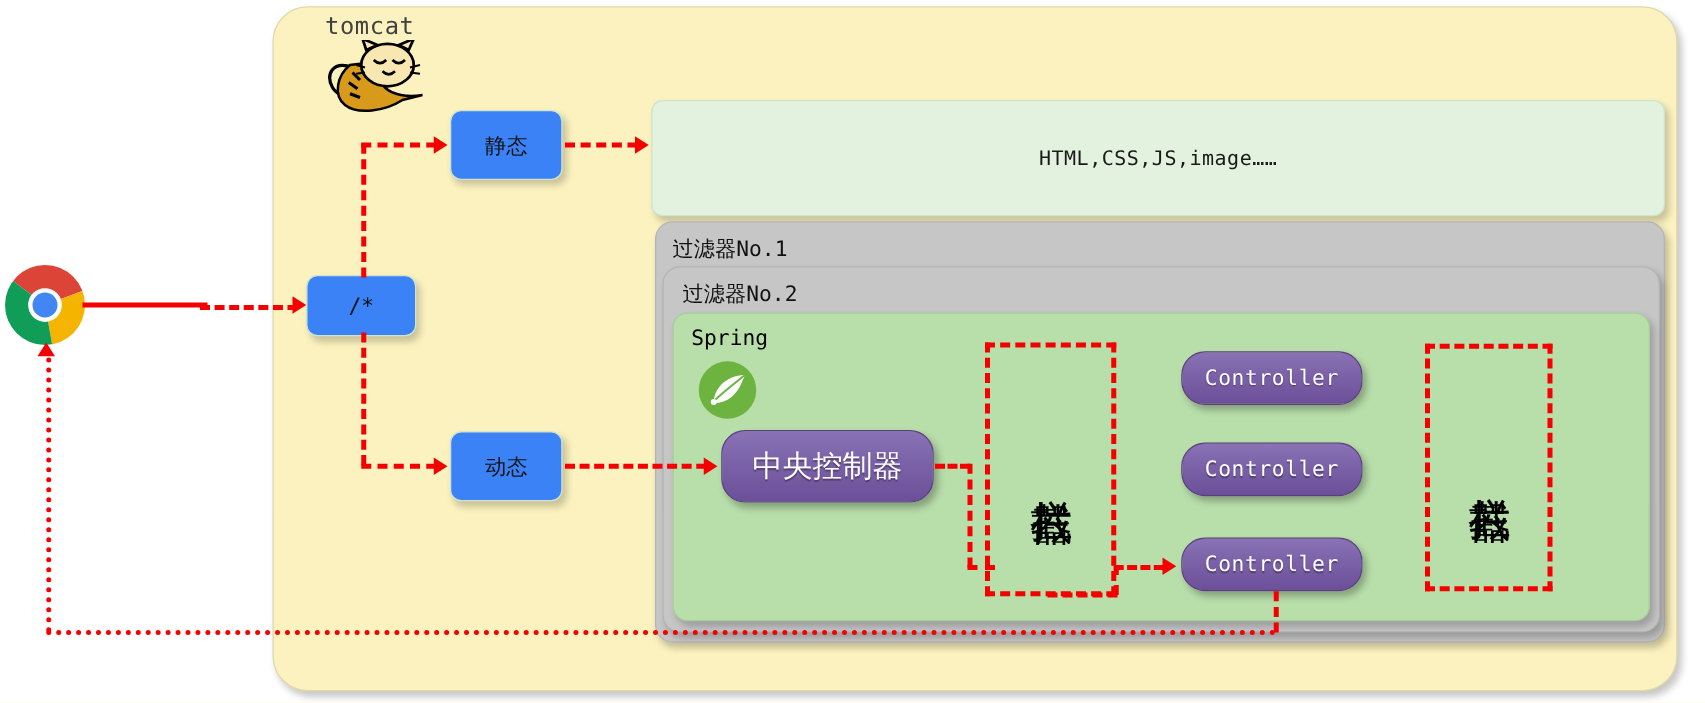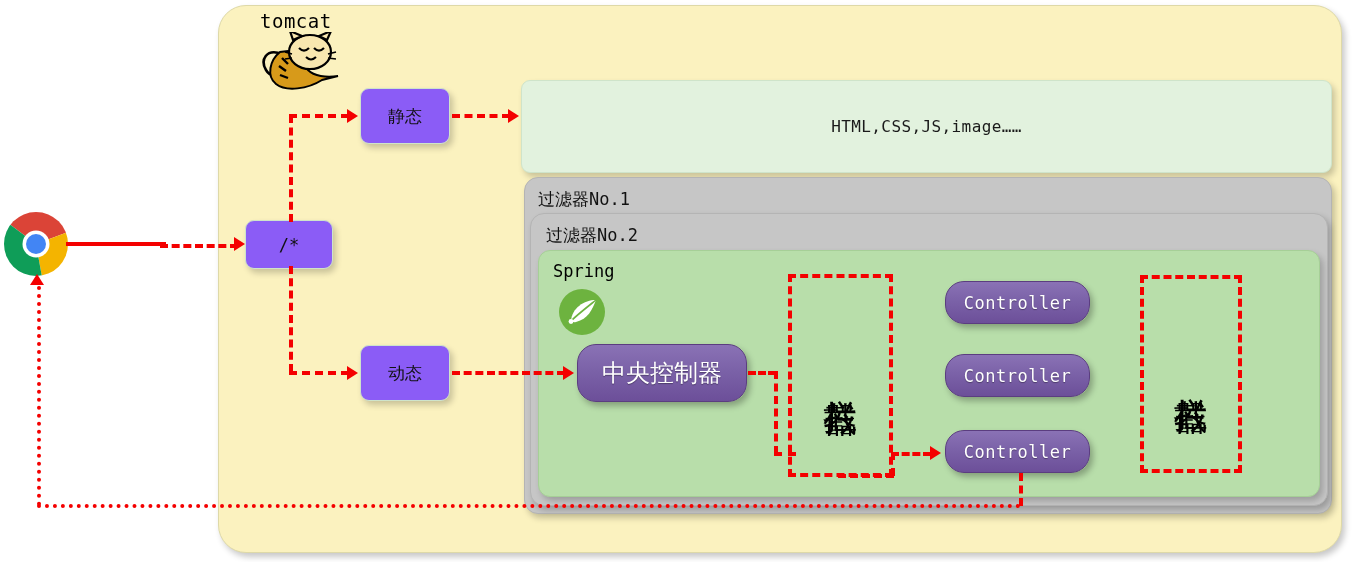--- a/index.html
+++ b/index.html
@@ -8,21 +8,21 @@
   #stage{position:relative;width:1364px;height:562px;}
   .abs{position:absolute;box-sizing:border-box;}
 
   
   .tomcat-box{
     left:218px; top:5px; width:1124px; height:548px;
     background:#fbf2bf; border:1px solid #ded9a8; border-radius:28px;
     box-shadow:3px 4px 6px rgba(0,0,0,.22);
   }
   .tomcat-label{
-    left:260px; top:10px; font-size:19px; color:#000000;
+    left:260px; top:10px; font-size:19px; color:#404040;
     letter-spacing:.5px;
   }
   .tomcat-logo{ left:252px; top:32px; width:90px; height:62px; }
 
   .static-res-box{
     left:521px; top:80px; width:811px; height:93px;
     background:#e2f2de; border:1px solid #cfe4ca; border-radius:9px;
     box-shadow:3px 4px 6px rgba(0,0,0,.20);
     display:flex; align-items:center; justify-content:center;
     font-size:16px; color:#1a1a1a; letter-spacing:.4px;
@@ -45,21 +45,21 @@
   .spring-box{
     left:538px; top:250px; width:782px; height:247px;
     background:#b8deaa; border:1px solid #a6cf97; border-radius:12px;
     box-shadow:3px 4px 6px rgba(0,0,0,.20);
   }
   .spring-label{ left:553px; top:261px; font-size:17px; color:#000;text-align:right; }
   .spring-logo{ left:558px; top:288px; width:48px; height:48px; }
 
   
   .mint{
-    background:#8b5cf6; border:1px solid #cfe4ca; border-radius:9px;
+    background:#3b82f6; border:1px solid #cfe4ca; border-radius:9px;
     box-shadow:3px 4px 6px rgba(0,0,0,.20);
     display:flex; align-items:center; justify-content:center;
     font-size:17px; color:#111;
   }
   .box-static{ left:360px; top:88px; width:90px; height:56px; }
   .box-slash { left:245px; top:220px; width:88px; height:49px; }
   .box-dyn   { left:360px; top:345px; width:90px; height:56px; }
 
   
   .purple{

